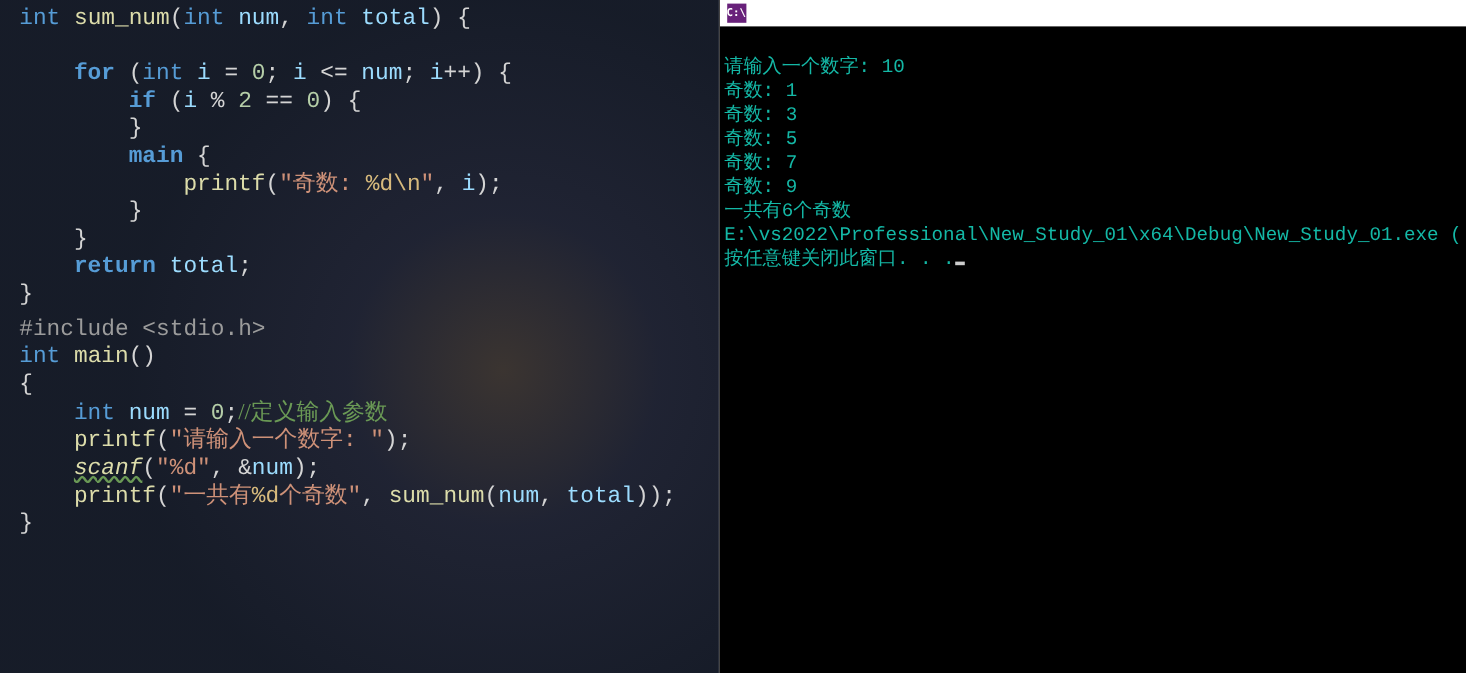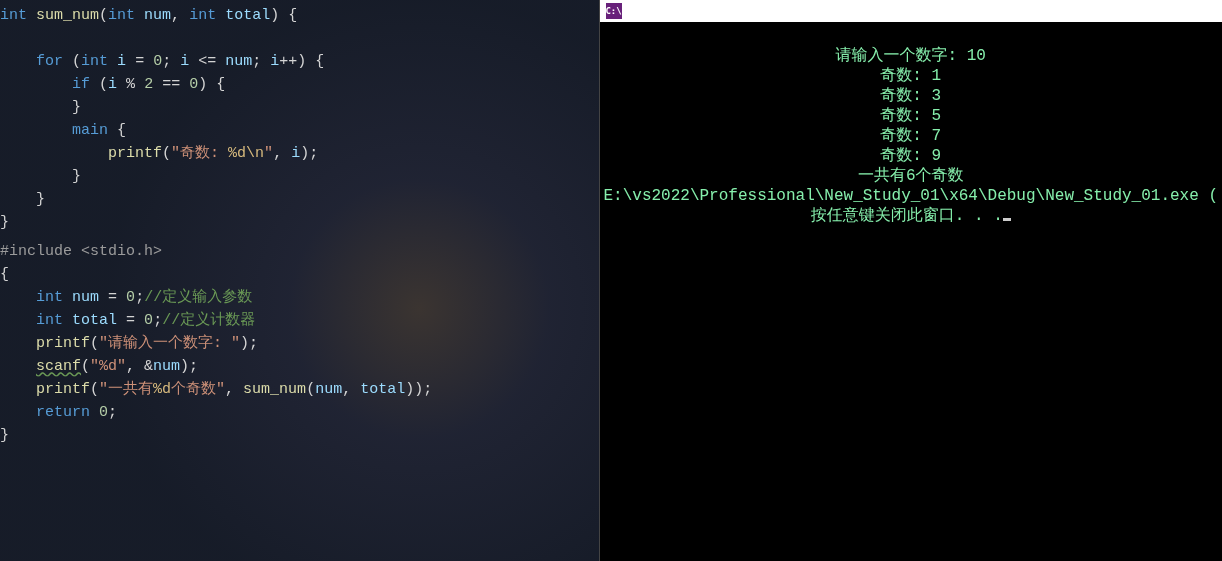--- a/index.html
+++ b/index.html
@@ -9,41 +9,41 @@
   display: flex;
   font-family: Consolas, 'Courier New', monospace;
   overflow: hidden;
 }
 .editor-pane {
   width: 665px;
   height: 561px;
   background: #1a2030;
   background-image: radial-gradient(circle at 70% 55%, rgba(120,90,50,0.35) 0%, rgba(40,40,55,0.4) 25%, rgba(20,25,35,0.6) 60%);
   position: relative;
-  padding: 4px 0;
-  font-size: 15px;
+  padding: 4px 16px;
+  font-size: 19px;
   line-height: 23px;
 }
 .code-line {
   white-space: pre;
   color: #c8c8c8;
 }
-.kw { color: #569cd6; }
+.kw { color: #569cd6; font-weight: bold; }
 .type { color: #569cd6; }
 .fn { color: #dcdcaa; }
 .param { color: #9cdcfe; }
 .var { color: #9cdcfe; }
 .num { color: #b5cea8; }
 .str { color: #ce9178; }
 .op { color: #d4d4d4; }
 .punc { color: #d4d4d4; }
-.comment { color: #6a9955; }
+.comment { color: #6a9955; font-family: Liberation Serif, serif; }
 .strkey { color: #d7ba7d; }
 .preproc { color: #9b9b9b; text-align: right; }
-.wavy { text-decoration: underline wavy #6a9955; }
+.wavy { text-decoration: underline wavy #6a9955; font-style: italic; }
 .divider { height: 6px; }
 .console-pane {
   width: 638px;
   height: 561px;
   display: flex;
   flex-direction: column;
   border-left: 1px solid #444;
 }
 .console-titlebar {
   background: #ffffff;
@@ -68,23 +68,22 @@
   justify-content: center;
   font-family: Consolas, monospace;
 }
 .console-body {
   flex: 1;
   background: #000;
   padding: 4px 4px;
   font-family: 'SimSun', 'NSimSun', 'Courier New', monospace;
   font-size: 16px;
   line-height: 20px;
-  color: #86efac;
+  color: #14b8a6;
   white-space: pre;
-  text-align: center;
 }
 .cursor {
   display: inline-block;
   width: 8px;
   height: 3px;
   background: #ccc;
   vertical-align: baseline;
   margin-bottom: -1px;
 }
 </style>
@@ -94,30 +93,30 @@
 <div class="editor-pane">
 <div class="code-line"><span class="type">int</span> <span class="fn">sum_num</span><span class="punc">(</span><span class="type">int</span> <span class="param">num</span><span class="punc">, </span><span class="type">int</span> <span class="param">total</span><span class="punc">) {</span></div>
 <div class="code-line"> </div>
 <div class="code-line">    <span class="kw">for</span> <span class="punc">(</span><span class="type">int</span> <span class="var">i</span> <span class="op">=</span> <span class="num">0</span><span class="punc">; </span><span class="var">i</span> <span class="op">&lt;=</span> <span class="var">num</span><span class="punc">; </span><span class="var">i</span><span class="op">++</span><span class="punc">) {</span></div>
 <div class="code-line">        <span class="kw">if</span> <span class="punc">(</span><span class="var">i</span> <span class="op">%</span> <span class="num">2</span> <span class="op">==</span> <span class="num">0</span><span class="punc">) {</span></div>
 <div class="code-line">        <span class="punc">}</span></div>
 <div class="code-line">        <span class="kw">main</span> <span class="punc">{</span></div>
 <div class="code-line">            <span class="fn">printf</span><span class="punc">(</span><span class="str">"奇数: </span><span class="strkey">%d</span><span class="strkey">\n</span><span class="str">"</span><span class="punc">, </span><span class="var">i</span><span class="punc">);</span></div>
 <div class="code-line">        <span class="punc">}</span></div>
 <div class="code-line">    <span class="punc">}</span></div>
+<div class="code-line">    <span class="kw">return</span> <span class="var">total</span><span class="punc">;</span></div>
 <div class="code-line"><span class="punc">}</span></div>
 <div class="divider"></div>
 <div class="code-line"><span class="preproc"><span>#include</span> <span>&lt;stdio.h&gt;</span></span></div>
+<div class="code-line"><span class="type">int</span> <span class="fn">main</span><span class="punc">()</span></div>
 <div class="code-line"><span class="punc">{</span></div>
 <div class="code-line">    <span class="type">int</span> <span class="var">num</span> <span class="op">=</span> <span class="num">0</span><span class="punc">;</span><span class="comment">//定义输入参数</span></div>
-<div class="code-line">    <span class="type">int</span> <span class="var">total</span> <span class="op">=</span> <span class="num">0</span><span class="punc">;</span><span class="comment">//定义计数器</span></div>
 <div class="code-line">    <span class="fn">printf</span><span class="punc">(</span><span class="str">"请输入一个数字: "</span><span class="punc">);</span></div>
 <div class="code-line">    <span class="fn wavy">scanf</span><span class="punc">(</span><span class="str">"%d"</span><span class="punc">, </span><span class="op">&amp;</span><span class="var">num</span><span class="punc">);</span></div>
 <div class="code-line">    <span class="fn">printf</span><span class="punc">(</span><span class="str">"一共有</span><span class="strkey">%d</span><span class="str">个奇数"</span><span class="punc">, </span><span class="fn">sum_num</span><span class="punc">(</span><span class="var">num</span><span class="punc">, </span><span class="var">total</span><span class="punc">));</span></div>
-<div class="code-line">    <span class="kw">return</span> <span class="num">0</span><span class="punc">;</span></div>
 <div class="code-line"><span class="punc">}</span></div>
 </div>
 
 <div class="console-pane">
   <div class="console-titlebar">
     <span class="cmd-icon">C:\</span>
   </div>
   <div class="console-body">
 <span>请输入一个数字: 10</span>
 <span>奇数: 1</span>

